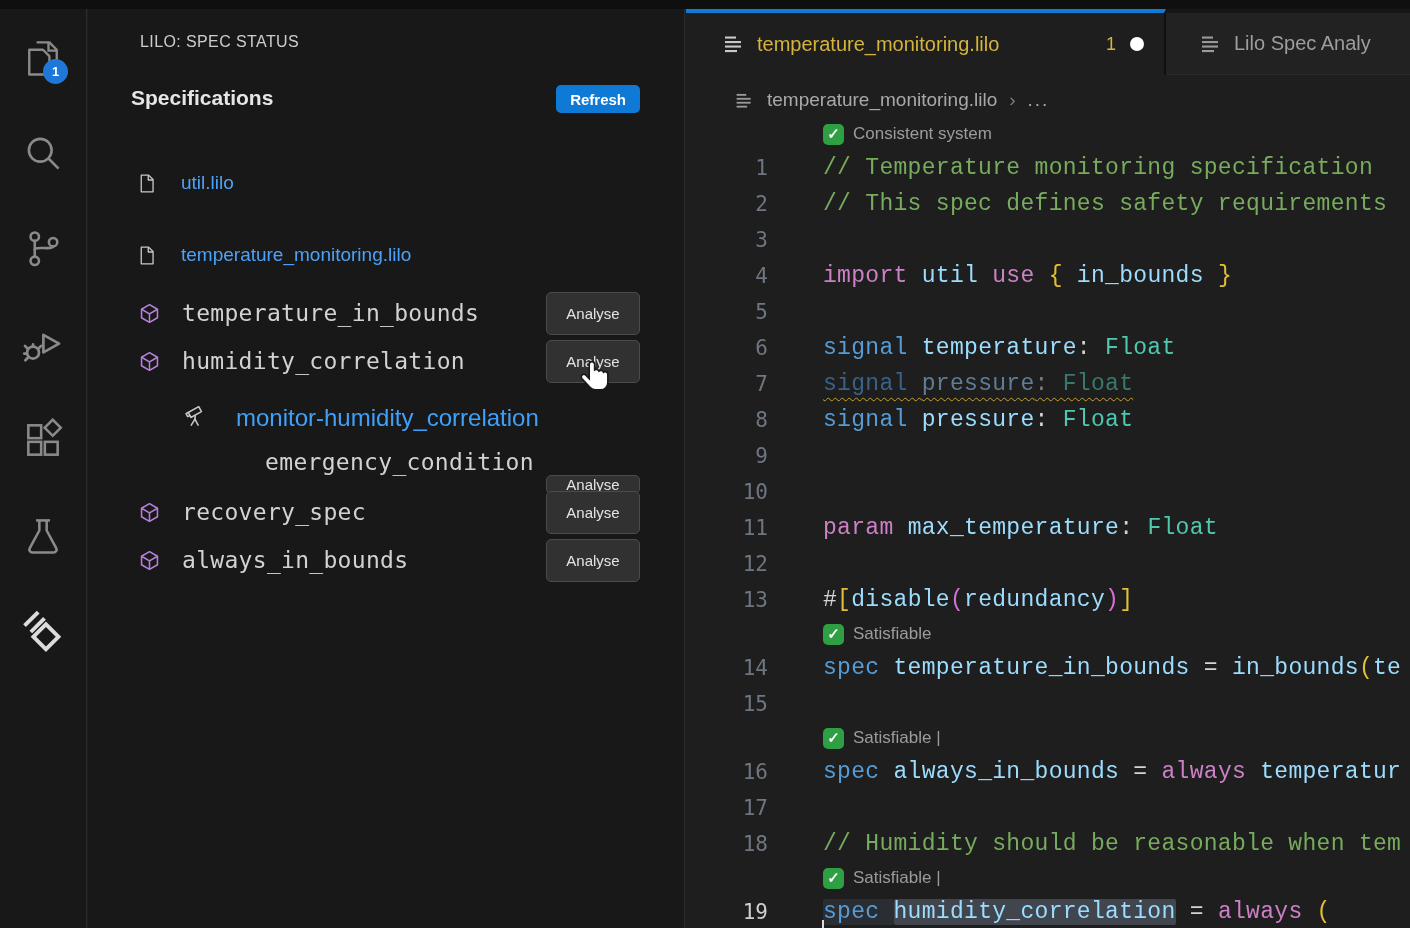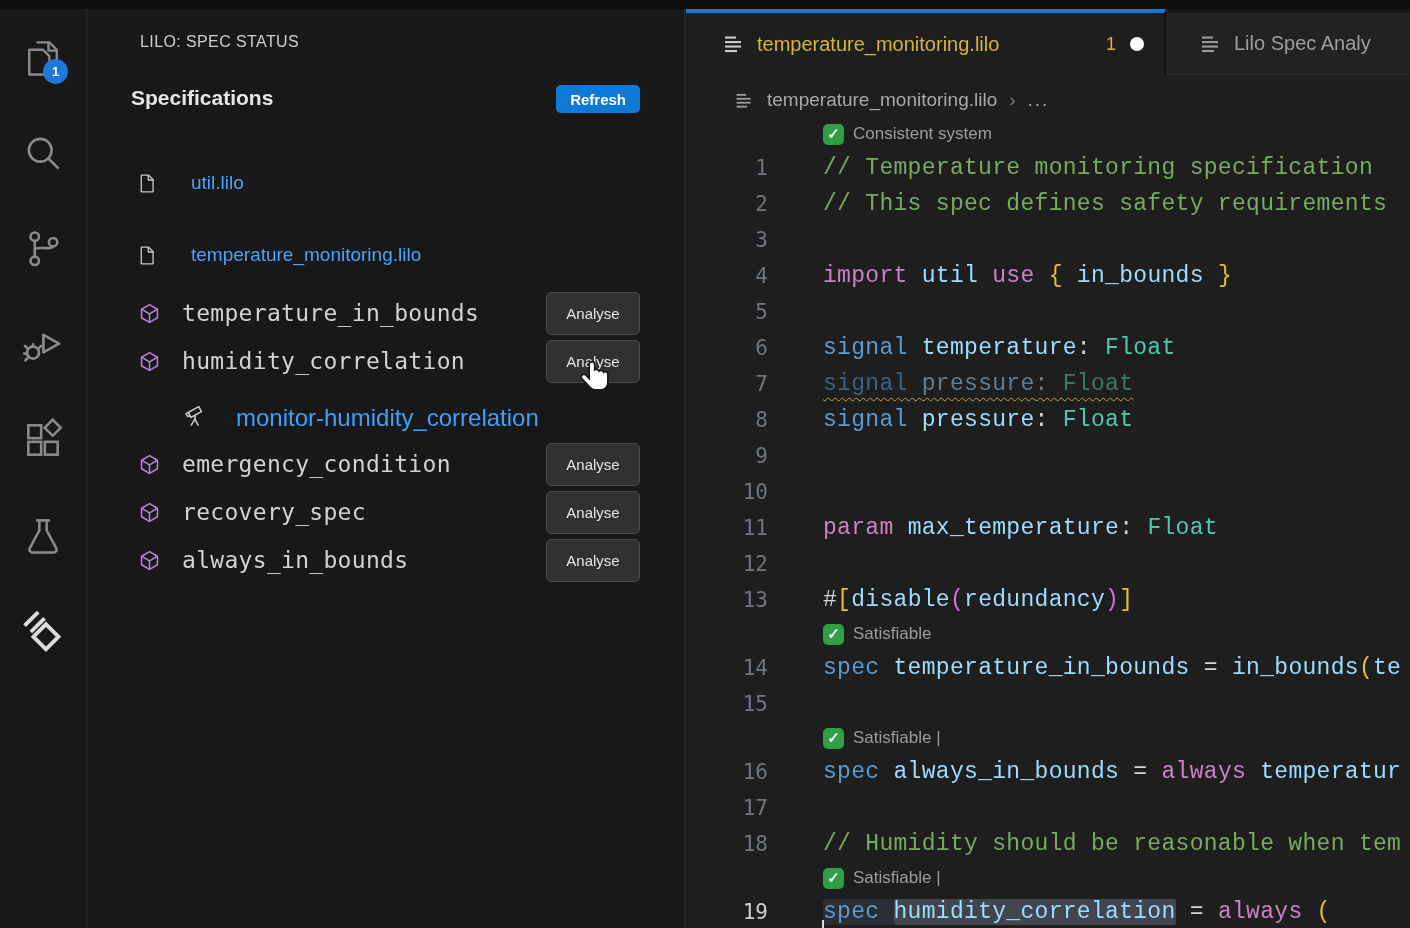--- a/index.html
+++ b/index.html
@@ -22,21 +22,21 @@
 
   
   .sidebar { position:absolute; left:88px; top:0; width:597px; height:928px;
     background:#181818; border-right:1px solid #2c2c2c; z-index:3; }
   .panel-title { position:absolute; left:40px; top:33px; font-size:16px; color:#cdcdcd; letter-spacing:.4px;margin-left:12px; }
   .section-title { position:absolute; left:43px; top:86px; font-size:21px; font-weight:bold; color:#e6e6e6; }
   .refresh-btn { position:absolute; right:44px; top:85px; height:28px; padding:0 14px;
     background:#0e7ad6; border:none; border-radius:5px; color:#fff; font-size:15px; font-weight:600;
     font-family:"Liberation Sans", sans-serif; cursor:pointer; }
   .file-row { position:absolute; left:0; right:0; height:30px; padding-left:48px;
-    display:flex; align-items:center; gap:34px; cursor:pointer; }
+    display:flex; align-items:center; gap:24px; cursor:pointer; }
   .file-row .fname { font-size:19px; color:#4ca2f8; }
   .spec-row { position:absolute; left:0; right:0; height:30px; padding-left:50px; padding-right:44px;
     display:flex; align-items:center; cursor:pointer; }
   .spec-row .spec-label { margin-left:21px; font-size:23px; letter-spacing:.3px; color:#d2d2d2;
     font-family:"DejaVu Sans Mono", monospace; }
   .analyse-btn { margin-left:auto; width:94px; height:43px; background:#313131;
     border:1px solid #4b4b4b; border-radius:5px; color:#e4e4e4; font-size:15px;
     font-family:"Liberation Sans", sans-serif; cursor:pointer; }
   .monitor-row { position:absolute; left:0; right:0; height:32px; padding-left:95px;
     display:flex; align-items:center; gap:24px; cursor:pointer; }
@@ -197,21 +197,21 @@
       <div class="monitor-row" style="top: 402px;">
         <svg width="29" height="29" viewBox="0 0 28 28" fill="none" stroke="#c8c8c8" stroke-width="1.5" stroke-linecap="round" stroke-linejoin="round">
           <path d="M5 8.2 15.2 2.6 17.8 7.4 7.6 13 Z"></path>
           <path d="M5 8.2 2.9 9.3 4.5 12.2 6.8 11.1"></path>
           <path d="M11.8 11.6 11.5 14.4"></path>
           <path d="M11.5 14.6 8 20.4"></path>
           <path d="M11.5 14.6 14.6 20.4"></path>
         </svg>
         <span class="mon-label">monitor-humidity_correlation</span>
       </div>
-      <div class="spec-row" style="top: 449px;">
+      <div class="spec-row" style="top: 449px; flex-direction: column;">
         <svg width="23" height="23" viewBox="0 0 24 24" fill="none" stroke="#ba7fde" stroke-width="1.6" stroke-linejoin="round">
           <path d="M12 2.8 20.3 7.6 V16.4 L12 21.2 3.7 16.4 V7.6 Z"></path>
           <path d="M3.7 7.6 12 12.4 20.3 7.6"></path>
           <path d="M12 12.4 V21.2"></path>
         </svg>
         <span class="spec-label mono">emergency_condition</span>
         <button class="analyse-btn">Analyse</button>
       </div>
       <div class="spec-row" style="top: 497px;">
         <svg width="23" height="23" viewBox="0 0 24 24" fill="none" stroke="#ba7fde" stroke-width="1.6" stroke-linejoin="round">

